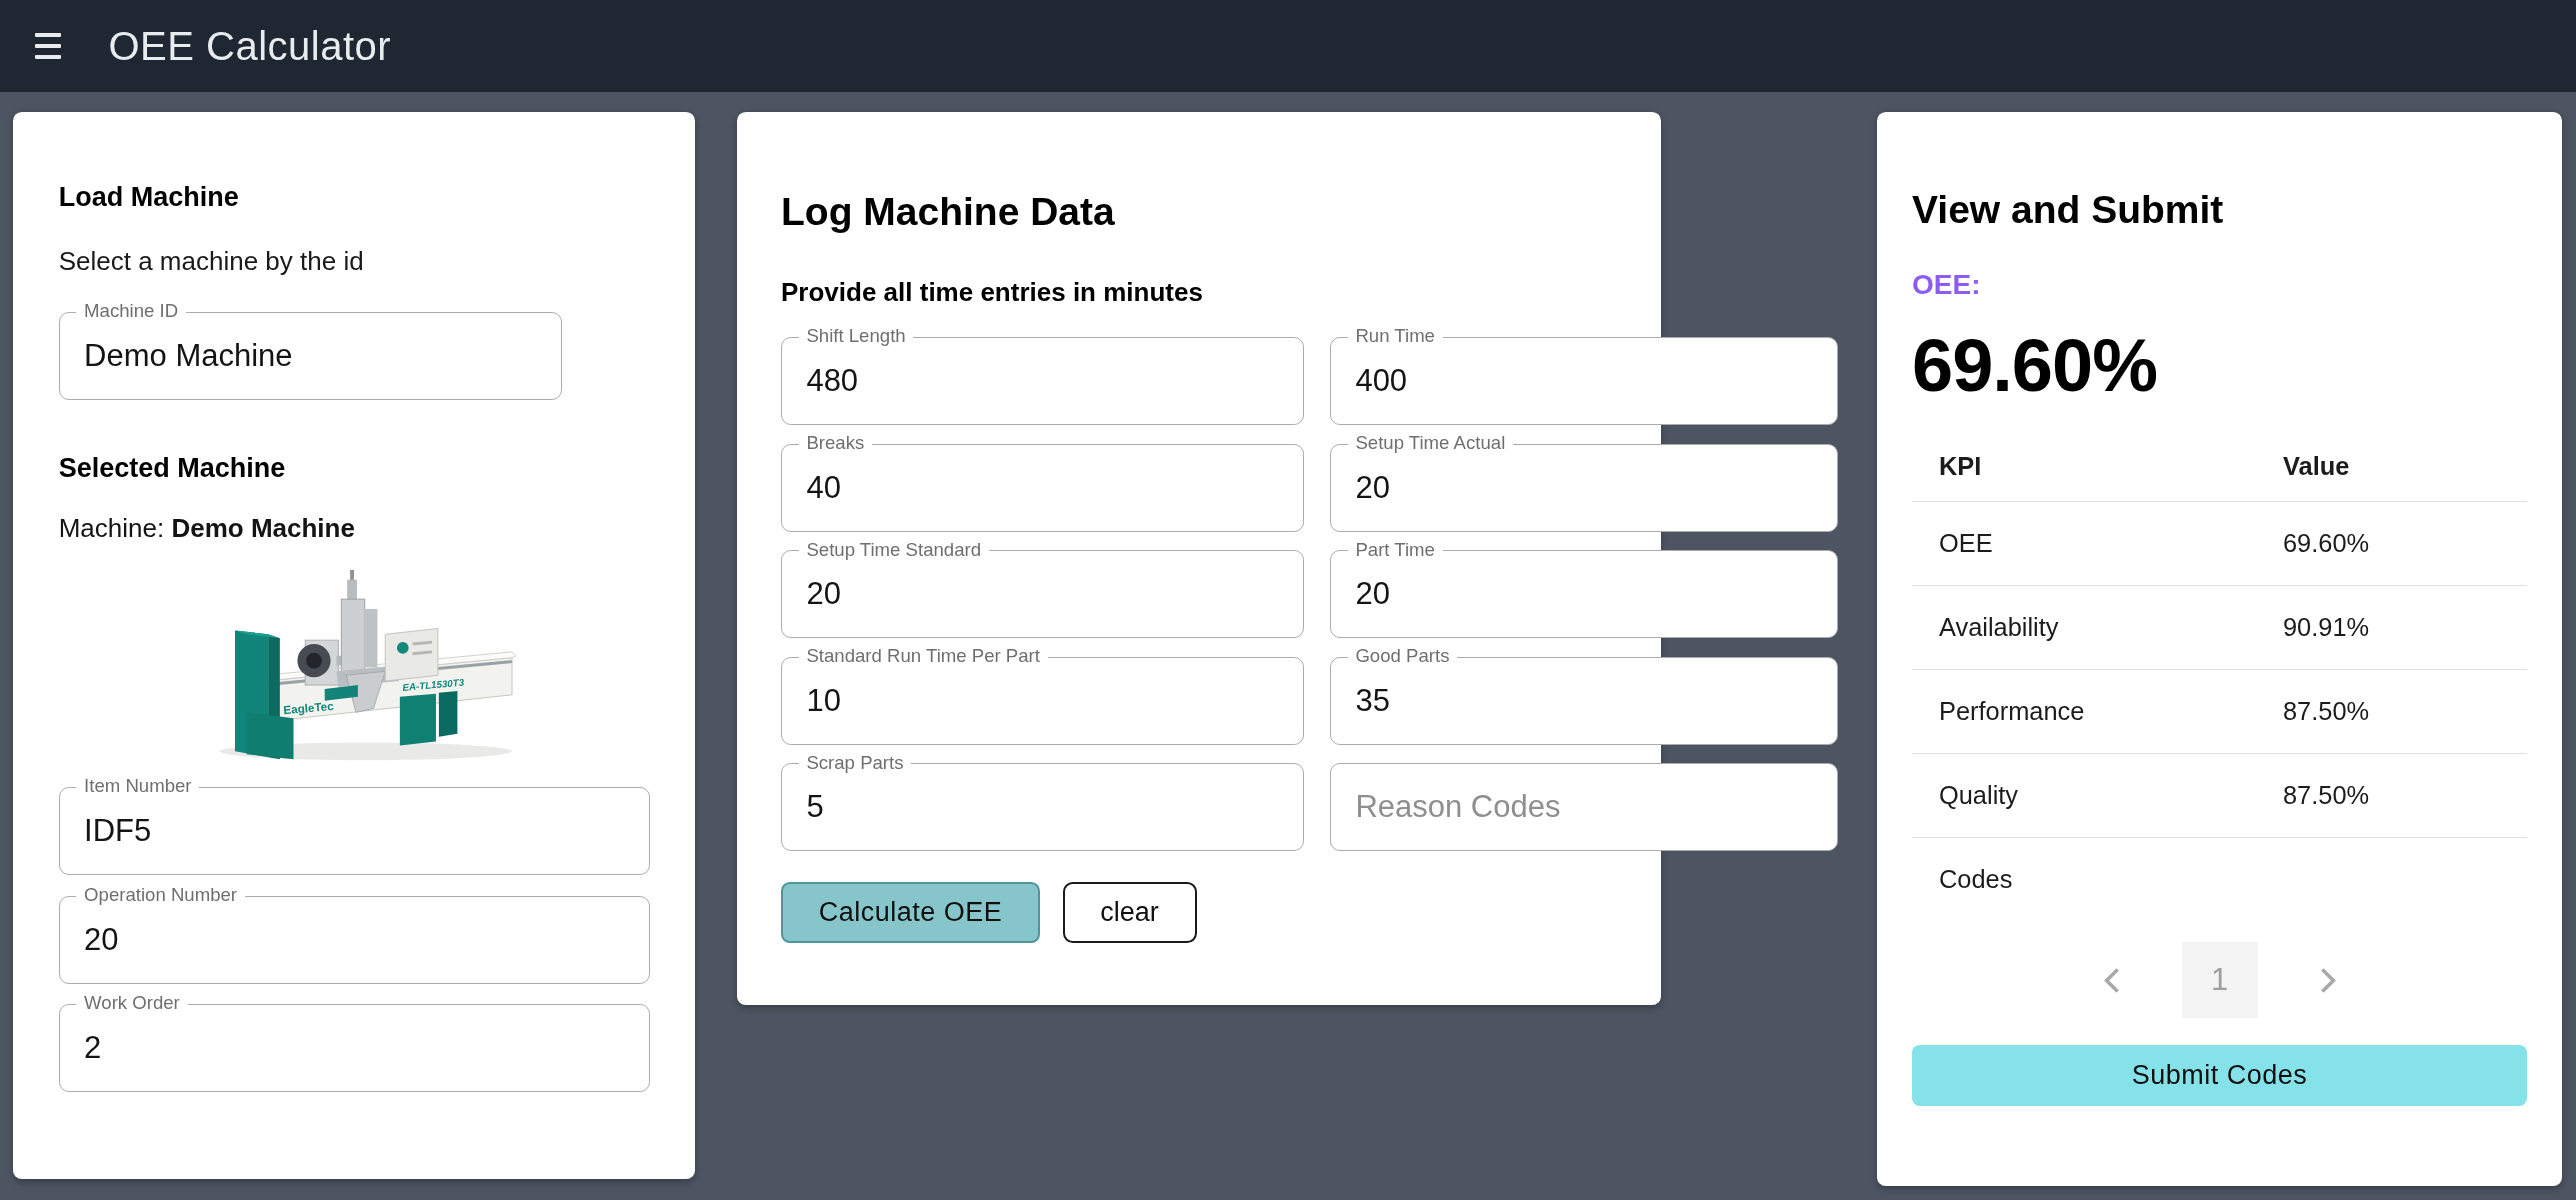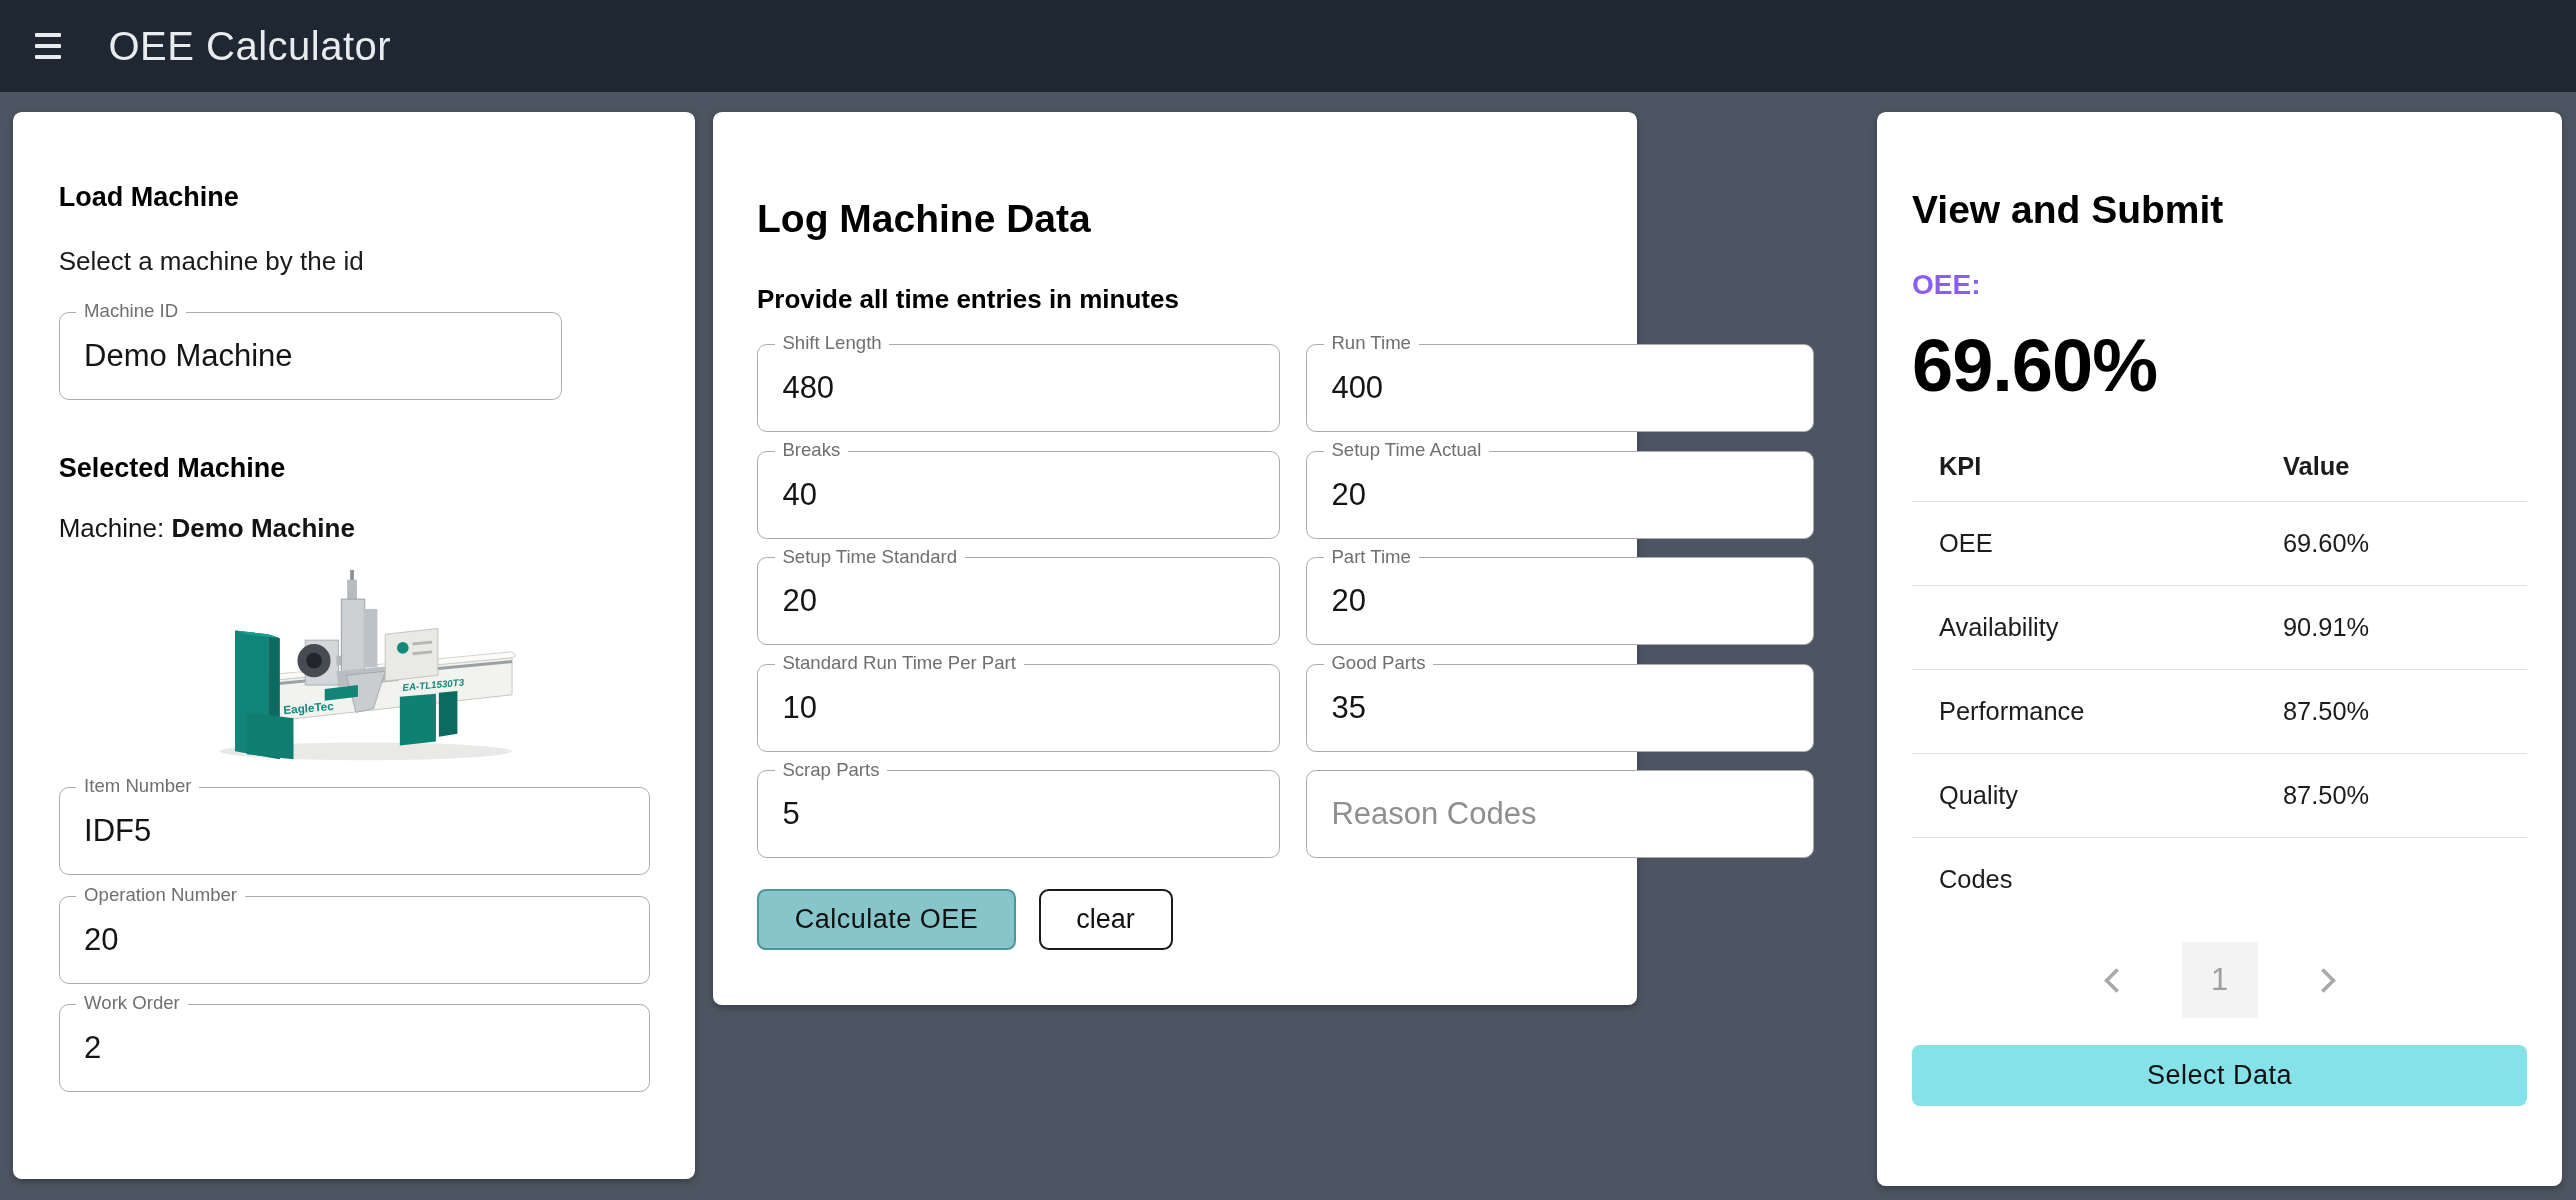--- a/index.html
+++ b/index.html
@@ -11,21 +11,21 @@
             background:#1f2732; display:flex; align-items:center; }
   .menu-btn { width:59px; height:59px; margin-left:23.5px; display:flex; flex-direction:column;
               justify-content:center; gap:6.8px; cursor:pointer; }
   .menu-btn span { display:block; width:26px; height:3.9px; background:#e9ecef; border-radius:1px; margin-left:11.7px; }
   .navbar-title { color:#e9ecef; font-size:40px; font-weight:500; letter-spacing:0.5px; margin-left:26px; }
 
   
   .card { position:absolute; background:#fff; border-radius:8.8px;
           box-shadow:0 2.9px 7.8px rgba(0,0,0,.28); }
   .card-left   { left:12.7px;   top:112px; width:682px;  height:1067px; padding:0 46px; }
-  .card-middle { left:713px;  top:112px; width:924px; height:893px;  padding:7px 44px; }
+  .card-middle { left:737px;  top:112px; width:924px; height:893px;  padding:0 44px; }
   .card-right  { left:1877px; top:112px; width:685px;  height:1074px; padding:0 35px; }
 
   h2.big   { font-size:39px; font-weight:700; color:#000; }
   h3.med   { font-size:27px; font-weight:700; color:#000; }
   .body-txt { font-size:26px; color:#1a1a1a; }
 
   
   .mui-field { position:relative; height:88px; border:1.5px solid #ababab; border-radius:9.8px;
                background:#fff; display:flex; align-items:center; padding:0 24.4px; cursor:text; }
   .mui-label { position:absolute; top:-12.7px; left:16.6px; background:#fff; padding:0 7.8px;
@@ -260,15 +260,15 @@
       </svg>
     </button>
     <div class="page-box">1</div>
     <button class="page-nav">
       <svg width="33" height="33" viewBox="0 0 24 24">
         <path d="M9 4 L17 12 L9 20" fill="none" stroke="#a8a8a8" stroke-width="2.6"></path>
       </svg>
     </button>
   </div>
 
-  <button class="btn-submit">Select Data</button>
+  <button class="btn-submit">Submit Codes</button>
 </div>
 
 
 </body></html>

